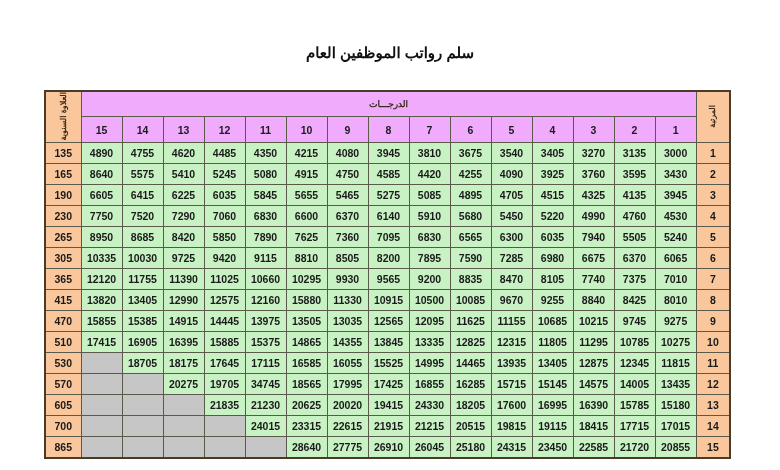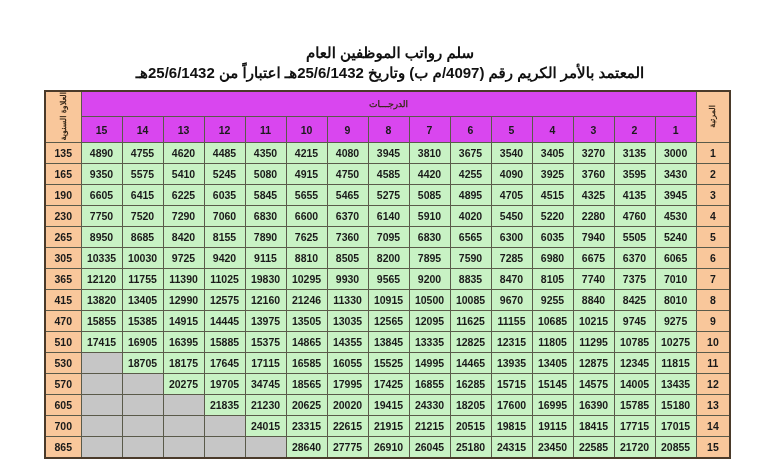--- a/index.html
+++ b/index.html
@@ -51,21 +51,21 @@
       border: 2px solid #4a3a2a;
     }
     table.salary td, table.salary th {
       border: 1px solid #5a5a4a;
       text-align: center;
       vertical-align: middle;
       padding: 0;
       height: 20px;
     }
     .hdr {
-      background: #d946ef;
+      background: #f0abfc;
     }
     .hdr-group {
       height: 21px !important;
       font-size: 9px;
       font-weight: bold;
       color: #3a2a1a;
       direction: rtl;
     }
     .hdr-grade {
       height: 23px !important;
@@ -100,21 +100,20 @@
     }
     col.c-inc { width: 36px; }
     col.c-grade { width: 41px; }
     col.c-rank { width: 34px; }
   </style>
 </head>
 <body>
 
 <div class="page">
   <div class="title">سلم رواتب الموظفين العام</div>
-  <div class="subtitle">المعتمد بالأمر الكريم رقم (4097/م ب) وتاريخ 25/6/1432هـ اعتباراً من 25/6/1432هـ</div>
 
   <table class="salary" id="salary-table">
     <colgroup>
       <col class="c-inc">
       <col class="c-grade">
         <col class="c-grade">
         <col class="c-grade">
         <col class="c-grade">
         <col class="c-grade">
       <col class="c-grade">
@@ -172,21 +171,21 @@
           <td class="val">3675</td>
           <td class="val">3540</td>
           <td class="val">3405</td>
           <td class="val">3270</td>
           <td class="val">3135</td>
           <td class="val">3000</td>
           <td class="rank">1</td>
         </tr>
         <tr>
           <td class="inc">165</td>
-          <td class="val">9350</td>
+          <td class="val">8640</td>
           <td class="val">5575</td>
           <td class="val">5410</td>
           <td class="val">5245</td>
           <td class="val">5080</td>
           <td class="val">4915</td>
           <td class="val">4750</td>
           <td class="val">4585</td>
           <td class="val">4420</td>
           <td class="val">4255</td>
           <td class="val">4090</td>
@@ -219,34 +218,34 @@
           <td class="inc">230</td>
           <td class="val">7750</td>
           <td class="val">7520</td>
           <td class="val">7290</td>
           <td class="val">7060</td>
           <td class="val">6830</td>
           <td class="val">6600</td>
           <td class="val">6370</td>
           <td class="val">6140</td>
           <td class="val">5910</td>
-          <td class="val">4020</td>
+          <td class="val">5680</td>
           <td class="val">5450</td>
           <td class="val">5220</td>
-          <td class="val">2280</td>
+          <td class="val">4990</td>
           <td class="val">4760</td>
           <td class="val">4530</td>
           <td class="rank">4</td>
         </tr>
         <tr>
           <td class="inc">265</td>
           <td class="val">8950</td>
           <td class="val">8685</td>
           <td class="val">8420</td>
-          <td class="val">8155</td>
+          <td class="val">5850</td>
           <td class="val">7890</td>
           <td class="val">7625</td>
           <td class="val">7360</td>
           <td class="val">7095</td>
           <td class="val">6830</td>
           <td class="val">6565</td>
           <td class="val">6300</td>
           <td class="val">6035</td>
           <td class="val">7940</td>
           <td class="val">5505</td>
@@ -271,41 +270,41 @@
           <td class="val">6370</td>
           <td class="val">6065</td>
           <td class="rank">6</td>
         </tr>
         <tr>
           <td class="inc">365</td>
           <td class="val">12120</td>
           <td class="val">11755</td>
           <td class="val">11390</td>
           <td class="val">11025</td>
-          <td class="val">19830</td>
+          <td class="val">10660</td>
           <td class="val">10295</td>
           <td class="val">9930</td>
           <td class="val">9565</td>
           <td class="val">9200</td>
           <td class="val">8835</td>
           <td class="val">8470</td>
           <td class="val">8105</td>
           <td class="val">7740</td>
           <td class="val">7375</td>
           <td class="val">7010</td>
           <td class="rank">7</td>
         </tr>
         <tr>
           <td class="inc">415</td>
           <td class="val">13820</td>
           <td class="val">13405</td>
           <td class="val">12990</td>
           <td class="val">12575</td>
           <td class="val">12160</td>
-          <td class="val">21246</td>
+          <td class="val">15880</td>
           <td class="val">11330</td>
           <td class="val">10915</td>
           <td class="val">10500</td>
           <td class="val">10085</td>
           <td class="val">9670</td>
           <td class="val">9255</td>
           <td class="val">8840</td>
           <td class="val">8425</td>
           <td class="val">8010</td>
           <td class="rank">8</td>

